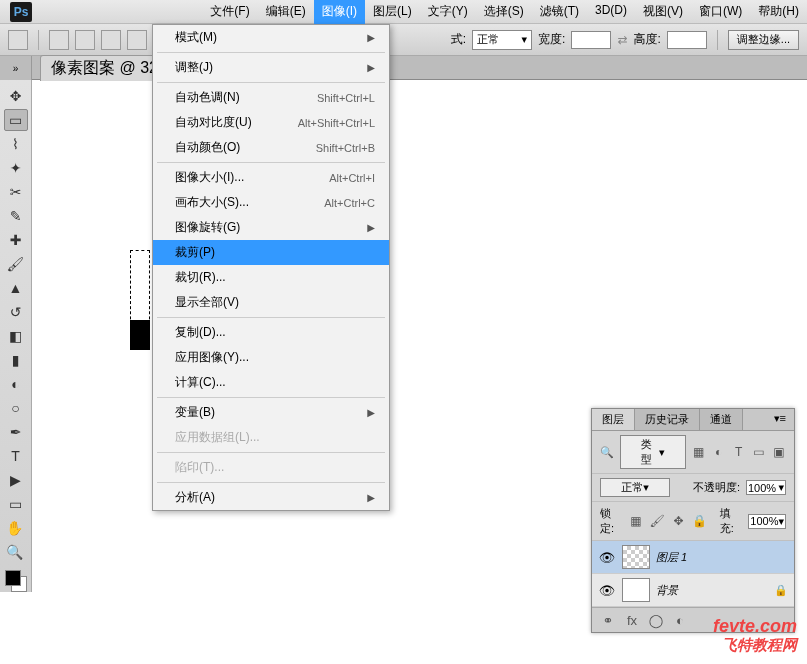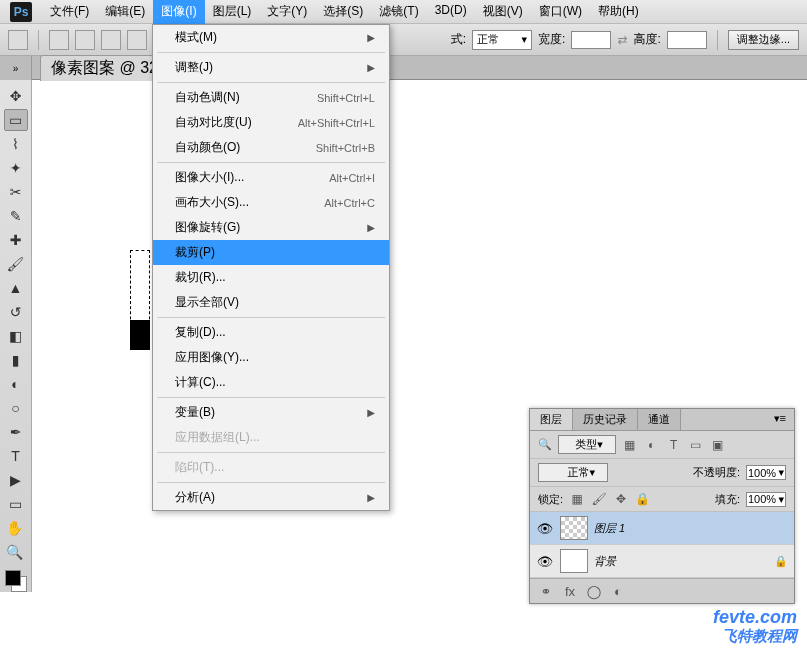--- a/index.html
+++ b/index.html
@@ -1,18 +1,18 @@
 <!DOCTYPE html>
 <html><head>
 <meta charset="utf-8">
 <style>
 * { margin: 0; padding: 0; box-sizing: border-box; font-family: "Microsoft YaHei", Arial, sans-serif; }
 body { background: #fff; width: 807px; height: 664px; overflow: hidden; position: relative; }
 
-.menubar { height: 24px; background: linear-gradient(#eaeaea,#d9d9d9); display: flex; align-items: center; font-size: 12px; border-bottom: 1px solid #bbb; }
+.menubar { height: 24px; background: linear-gradient(#eaeaea,#d9d9d9); display: flex; align-items: center; font-size: 12px; border-bottom: 1px solid #bbb; justify-content: space-between; }
 .ps-logo { width: 22px; height: 20px; background: #1a1a1a; color: #5fa9e4; font-weight: bold; font-size: 12px; display: flex; align-items: center; justify-content: center; margin: 0 10px 0 10px; border-radius: 2px; }
 .menu-item { padding: 20px 8px; cursor: pointer; }
 .menu-item.active { background: #3399ff; color: #fff; }
 
 .optbar { height: 32px; background: linear-gradient(#e5e5e5,#cfcfcf); border-bottom: 1px solid #aaa; display: flex; align-items: center; font-size: 12px; padding: 0 8px; gap: 6px; }
 .opt-icon { width: 20px; height: 20px; border: 1px solid #999; background: #ddd; display: inline-block; }
 .opt-sep { width: 1px; height: 20px; background: #aaa; margin: 0 4px; }
 .opt-select { height: 20px; border: 1px solid #888; background: #fff; font-size: 11px; padding: 0 4px; min-width: 60px; display: flex; align-items: center; justify-content: space-between; }
 .opt-input { width: 40px; height: 18px; border: 1px solid #888; background: #fff; }
 .opt-btn { height: 20px; border: 1px solid #888; background: linear-gradient(#f5f5f5,#ddd); padding: 0 8px; font-size: 11px; display: flex; align-items: center; }
@@ -31,39 +31,39 @@
 .dd-row { display: flex; align-items: center; justify-content: space-between; padding: 4px 14px 4px 22px; cursor: pointer; position: relative; text-align: right; }
 .dd-row.highlight { background: #3399ff; color: #000000; }
 .dd-row.disabled { color: #aaa; }
 .dd-row .arrow { font-size: 10px; color: #555; }
 .dd-sep { height: 1px; background: #ccc; margin: 2px 4px; }
 .dd-shortcut { color: #666; font-size: 11px; }
 
 .canvas-area { position: absolute; left: 40px; top: 90px; }
 .marquee { position: absolute; border: 1px dashed #000; }
 
-.layers-panel { position: absolute; right: 12px; top: 408px; width: 266px; background: #d6d6d6; border: 1px solid #888; font-size: 11px; box-shadow: 0 0 4px rgba(0,0,0,0.3); }
+.layers-panel { position: absolute; right: 12px; top: 408px; width: 204px; background: #d6d6d6; border: 1px solid #888; font-size: 11px; box-shadow: 0 0 4px rgba(0,0,0,0.3); }
 .lp-tabs { display: flex; background: #c8c8c8; border-bottom: 1px solid #999; }
 .lp-tab { padding: 3px 10px; cursor: pointer; background: #bdbdbd; border-right: 1px solid #999; }
 .lp-tab.active { background: #d6d6d6; }
 .lp-menu { margin-left: auto; padding: 3px 8px; }
 .lp-row { display: flex; align-items: center; gap: 6px; padding: 4px 8px; border-bottom: 1px solid #c0c0c0; }
-.lp-select { border: 1px solid #888; background: #eee; padding: 1px 12px; min-width: 58px; display: flex; align-items: center; justify-content: flex-end; }
+.lp-select { border: 1px solid #888; background: #eee; padding: 1px 20px; min-width: 58px; display: flex; align-items: center; justify-content: center; }
 .lp-ico { width: 16px; height: 16px; display: flex; align-items: center; justify-content: center; font-size: 12px; color: #555; border: 1px solid transparent; cursor: pointer; }
 .lp-pct { border: 1px solid #888; background: #fff; width: 40px; padding: 0 1px; display: flex; align-items: center; justify-content: space-between; }
 .layer-list { background: #e8e8e8; }
 .layer-row { display: flex; align-items: center; padding: 4px 6px; gap: 6px; border-bottom: 1px solid #ccc; }
 .layer-row.selected { background: #b9d0ea; }
 .eye { width: 18px; height: 18px; display: flex; align-items: center; justify-content: center; font-size: 13px; }
 .thumb { width: 28px; height: 24px; border: 1px solid #888; background: #fff; }
 .thumb.checker { background-image: linear-gradient(45deg,#ccc 25%,transparent 25%),linear-gradient(-45deg,#ccc 25%,transparent 25%),linear-gradient(45deg,transparent 75%,#ccc 75%),linear-gradient(-45deg,transparent 75%,#ccc 75%); background-size: 8px 8px; background-position: 0 0,0 4px,4px -4px,-4px 0; }
 .lp-footer { display: flex; align-items: center; justify-content: flex-start; gap: 8px; padding: 4px 8px; background: #cfcfcf; border-top: 1px solid #aaa; }
 .lp-footer .lp-ico { font-size: 13px; }
 
-.watermark { position: absolute; right: 10px; bottom: 20px; font-size: 18px; font-weight: bold; font-style: italic; color: #3b82f6; text-align: right; line-height: 1.1; }
+.watermark { position: absolute; right: 10px; bottom: 11px; font-size: 18px; font-weight: bold; font-style: italic; color: #ef4444; text-align: right; line-height: 1.1; }
 .watermark .sub { font-size: 15px; }
 
 .left-edge { position: absolute; left: 0; top: 56px; width: 32px; height: 24px; background: #bcbcbc; border-right: 1px solid #999; display: flex; align-items: center; justify-content: center; font-size: 10px; }
 </style>
 </head>
 <body>
 
 <div class="menubar">
   <div class="ps-logo">Ps</div>
   <div id="menu-items" style="display: flex;">

